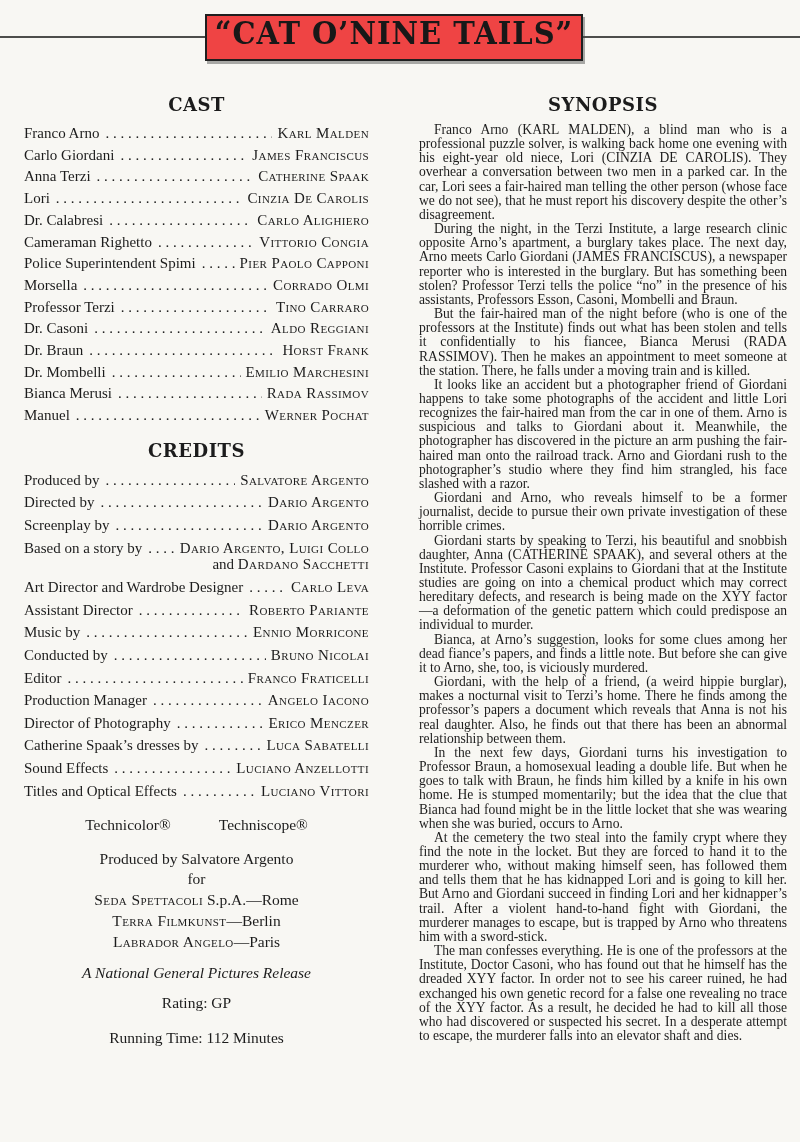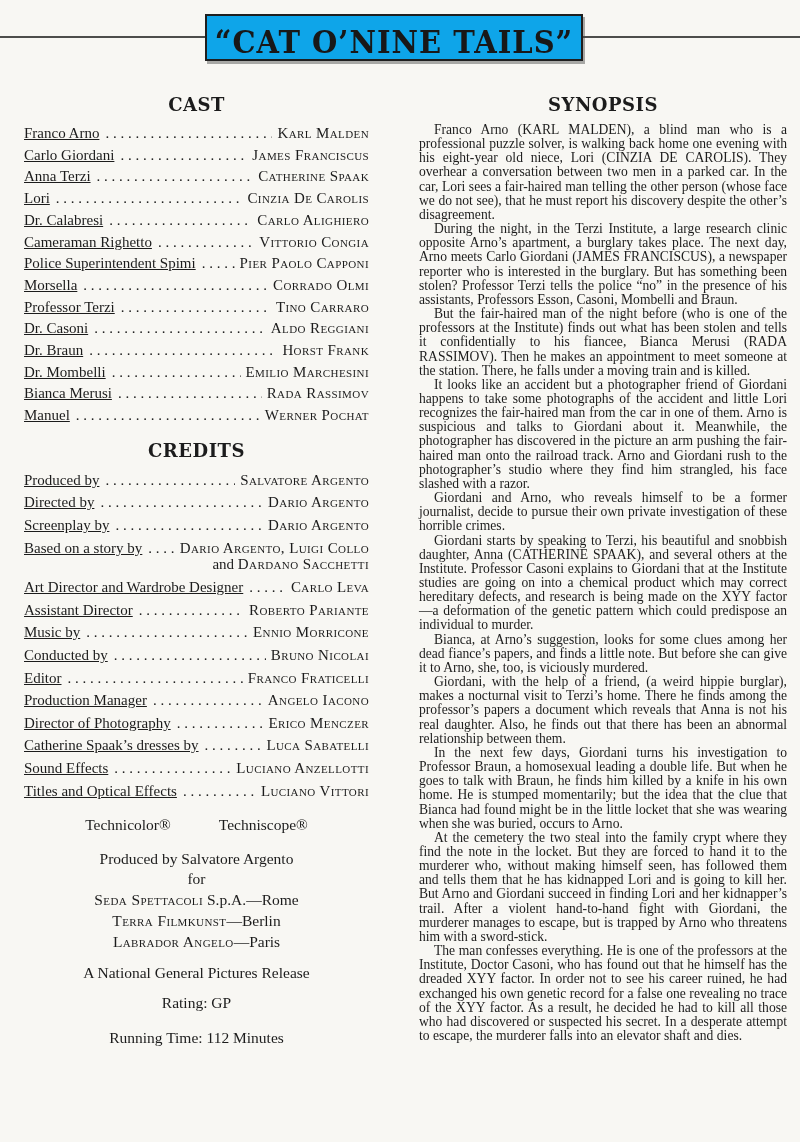--- a/index.html
+++ b/index.html
@@ -8,61 +8,61 @@
     background:#f8f7f3; color:#1c1c1c;
     font-family:"Liberation Serif", serif;
     overflow:hidden;
   }
   
   .rule {
     position:absolute; left:0; right:0; top:36px; height:2px; background:#4d4d4b;
   }
   .banner {
     position:absolute; left:205px; top:14px; width:378px; height:47px;
-    background:#0ea5e9; border:2px solid #1f1f1f; box-sizing:border-box;
+    background:#ef4444; border:2px solid #1f1f1f; box-sizing:border-box;
     box-shadow:2px 3px 0 rgba(70,70,70,.45);
-    display:flex; align-items:flex-end; justify-content:center; z-index:2;
+    display:flex; align-items:flex-start; justify-content:center; z-index:2;
   }
   .banner-title {
     font-family:"DejaVu Serif", serif; font-weight:bold; font-size:29px;
     letter-spacing:1px; white-space:nowrap; color:#181818;
     transform:scaleY(1.08);
   }
   
   .left-col  { position:absolute; left:24px;  top:94px; width:345px; }
   .right-col { position:absolute; left:419px; top:94px; width:368px; }
   .col-heading {
     margin:0 0 8px 0; text-align:center;
     font-family:"DejaVu Serif", serif; font-weight:bold; font-size:18px;
     letter-spacing:.5px;
   }
   
   .row { display:flex; align-items:baseline; font-size:15px; }
   .cast-list .row    { line-height:21.7px; }
   .credits-list .row { line-height:22.6px; }
-  .role { white-space:nowrap; flex:0 0 auto;text-decoration:underline; }
+  .role { white-space:nowrap; flex:0 0 auto; }
   .dots {
     flex:1 1 0; min-width:8px; overflow:hidden; white-space:nowrap;
     margin:0 5px 0 6px;
   }
   .dots::after {
     content:" . . . . . . . . . . . . . . . . . . . . . . . . . . . . . . . . . . . . . . . . . . . . . . . . . . . . . . . .";
   }
   .name { white-space:nowrap; flex:0 0 auto; }
   .sc { font-variant:small-caps; letter-spacing:.4px; }
   .wrap-line { text-align:right; font-size:15px; line-height:15px; margin:-2px 0 4px 0; }
   .credits-list { margin-bottom:0; }
   .left-col .credits-heading { margin-top:13px; }
   
   .production { margin-top:14px; text-align:center; font-size:15.5px; }
   .tech-row { display:flex; justify-content:center; gap:48px; margin-top:4px; }
   .prod-produced { margin-top:15px; line-height:20px; }
   .prod-for { line-height:20px; }
   .company-line { line-height:21px; }
-  .prod-release { margin-top:11px; line-height:20px; }
+  .prod-release { margin-top:11px; line-height:20px;font-style:italic; }
   .prod-rating  { margin-top:10px; line-height:20px; }
   .prod-running { margin-top:15px; line-height:20px; }
   
   .synopsis p {
     margin:0; text-align:justify; text-indent:15px;
     font-size:13.6px; line-height:14.15px;
   }
 </style>
 </head>
 <body>

